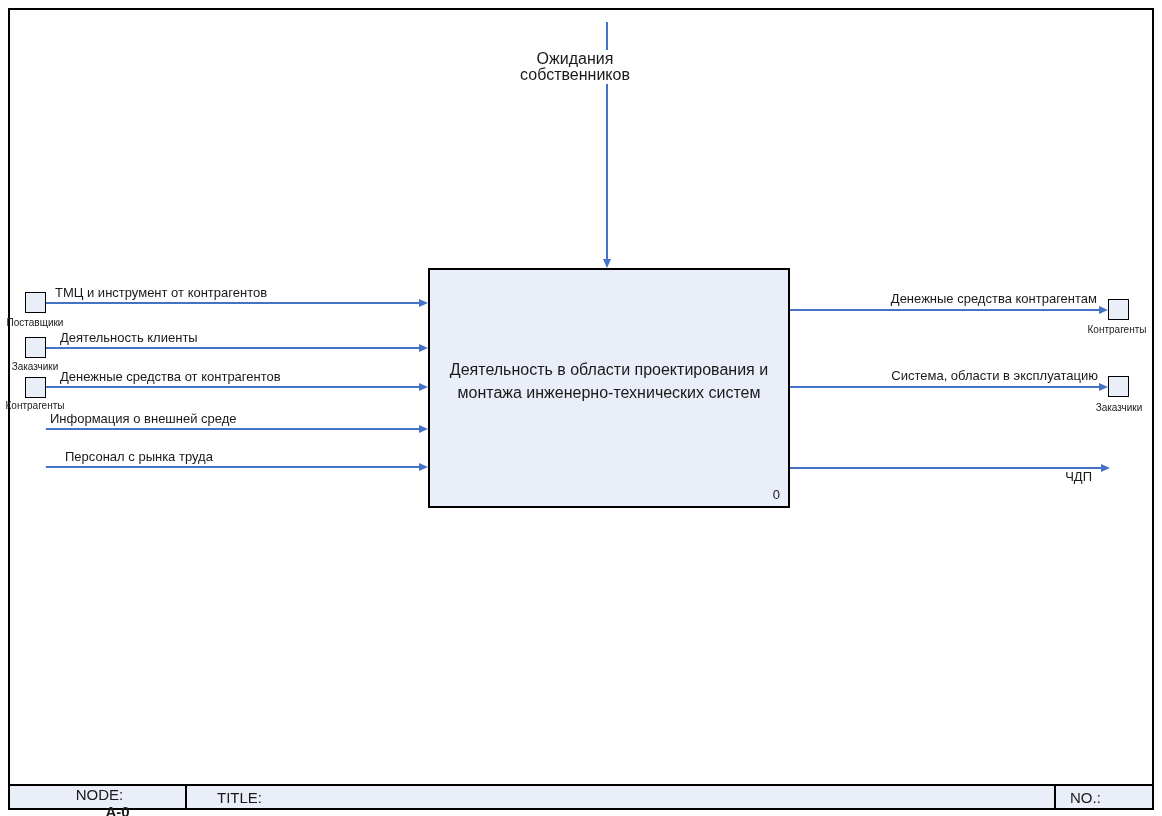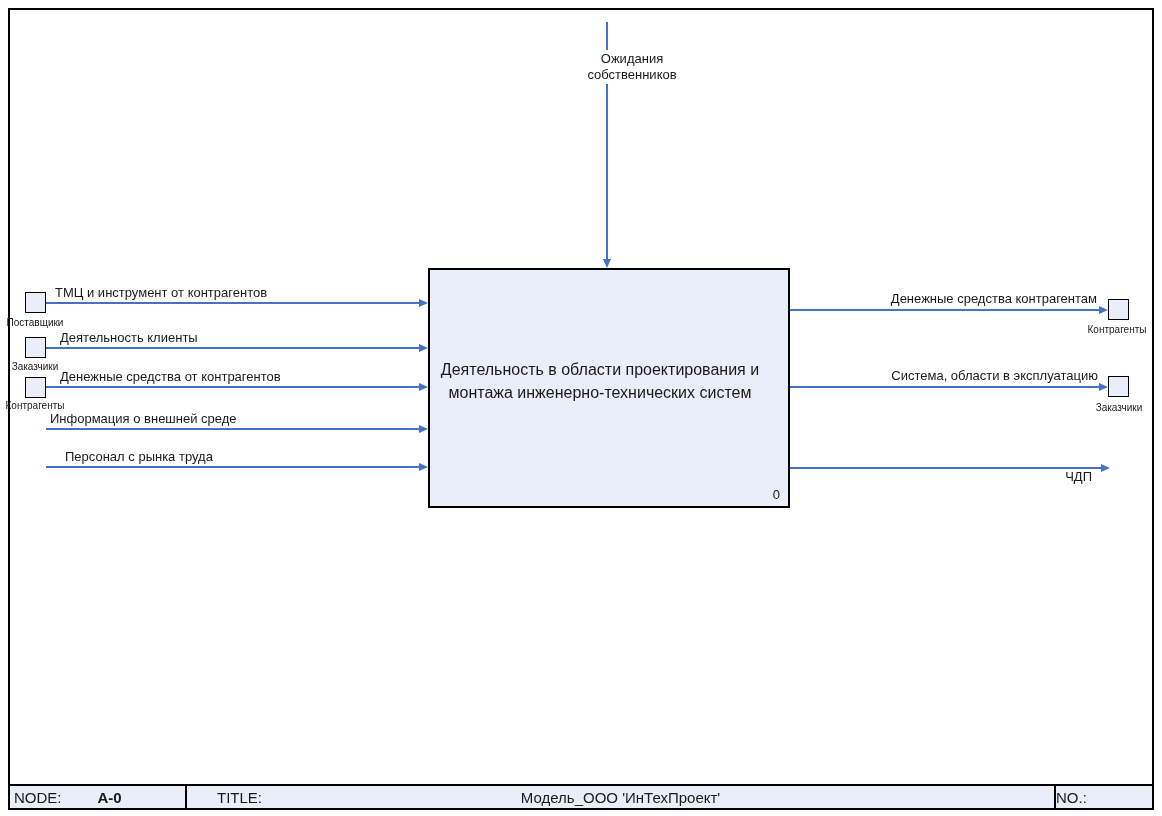--- a/index.html
+++ b/index.html
@@ -8,43 +8,43 @@
     --border:#000000;
     --text:#1a1a1a;
   }
   *{margin:0;padding:0;box-sizing:border-box;}
   html,body{background:#fff;}
   body{font-family:"Liberation Sans","DejaVu Sans",sans-serif;color:var(--text);}
   .page{position:relative;width:1162px;height:816px;background:#fff;overflow:hidden;}
   .frame{position:absolute;left:8px;top:8px;width:1146px;height:802px;border:2px solid var(--border);background:#fff;}
 
   
-  .activity{position:absolute;left:428px;top:268px;width:362px;height:240px;background:var(--fill);border:2px solid var(--border);display:flex;align-items:center;}
+  .activity{position:absolute;left:428px;top:268px;width:362px;height:240px;background:var(--fill);border:2px solid var(--border);display:flex;align-items:center;justify-content:center;}
   .activity-title{width:340px;text-align:center;font-size:16px;line-height:23px;margin-bottom:14px;}
   .activity-num{position:absolute;right:8px;bottom:4px;font-size:13px;}
 
   
   .hline{position:absolute;height:2px;background:var(--arrow);}
   .vline{position:absolute;width:2px;background:var(--arrow);}
   .ah-right{position:absolute;width:0;height:0;border-top:4.5px solid transparent;border-bottom:4.5px solid transparent;border-left:9px solid var(--arrow);}
   .ah-down{position:absolute;width:0;height:0;border-left:4.5px solid transparent;border-right:4.5px solid transparent;border-top:9px solid var(--arrow);}
 
   
   .flow-label{position:absolute;font-size:13px;white-space:nowrap;}
   .flow-label.right{text-align:right;}
   .entity-box{position:absolute;width:21px;height:21px;background:var(--fill);border:1.5px solid var(--border);}
   .entity-label{position:absolute;width:110px;text-align:center;font-size:10px;white-space:nowrap;}
-  .control-label{position:absolute;left:557px;top:50px;width:150px;text-align:center;font-size:13px;line-height:16px;background:#fff;padding:1px 0;}
+  .control-label{position:absolute;left:500px;top:50px;width:150px;text-align:center;font-size:16px;line-height:16px;background:#fff;padding:1px 0;}
 
   
   .footer{position:absolute;left:8px;top:784px;width:1146px;height:26px;background:var(--fill);border:2px solid var(--border);display:flex;}
   .footer-cell{display:flex;align-items:center;font-size:15px;height:100%;}
-  .cell-node{width:175px;padding-left:4px;}
+  .cell-node{width:175px;padding-left:4px;flex-direction:column;}
   .cell-title{width:869px;border-left:2px solid var(--border);position:relative;}
-  .cell-no{flex:1;border-left:2px solid var(--border);padding-left:0;}
+  .cell-no{flex:1;border-left:2px solid var(--border);padding-left:14px;}
   .node-value{margin-left:36px;font-weight:bold;}
   .title-label{position:absolute;left:4px;top:50%;transform:translateY(-50%);margin-left:26px;}
   .title-value{width:100%;text-align:center;}
 </style>
 </head>
 <body>
 
 <div class="page">
   <div class="frame"></div>
 
@@ -99,19 +99,18 @@
   <div class="ah-right" style="left:1101px;top:463.5px;"></div>
   <div class="flow-label right" style="right:70px;top:469px;">ЧДП</div>
 
   <div class="footer">
     <div class="footer-cell cell-node">
       <span>NODE:</span>
       <span class="node-value">A-0</span>
     </div>
     <div class="footer-cell cell-title">
       <span class="title-label">TITLE:</span>
-      <span class="title-value">Модель_ООО 'ИнТехПроект'</span>
     </div>
     <div class="footer-cell cell-no">
       <span>NO.:</span>
     </div>
   </div>
 </div>
 
 </body></html>

